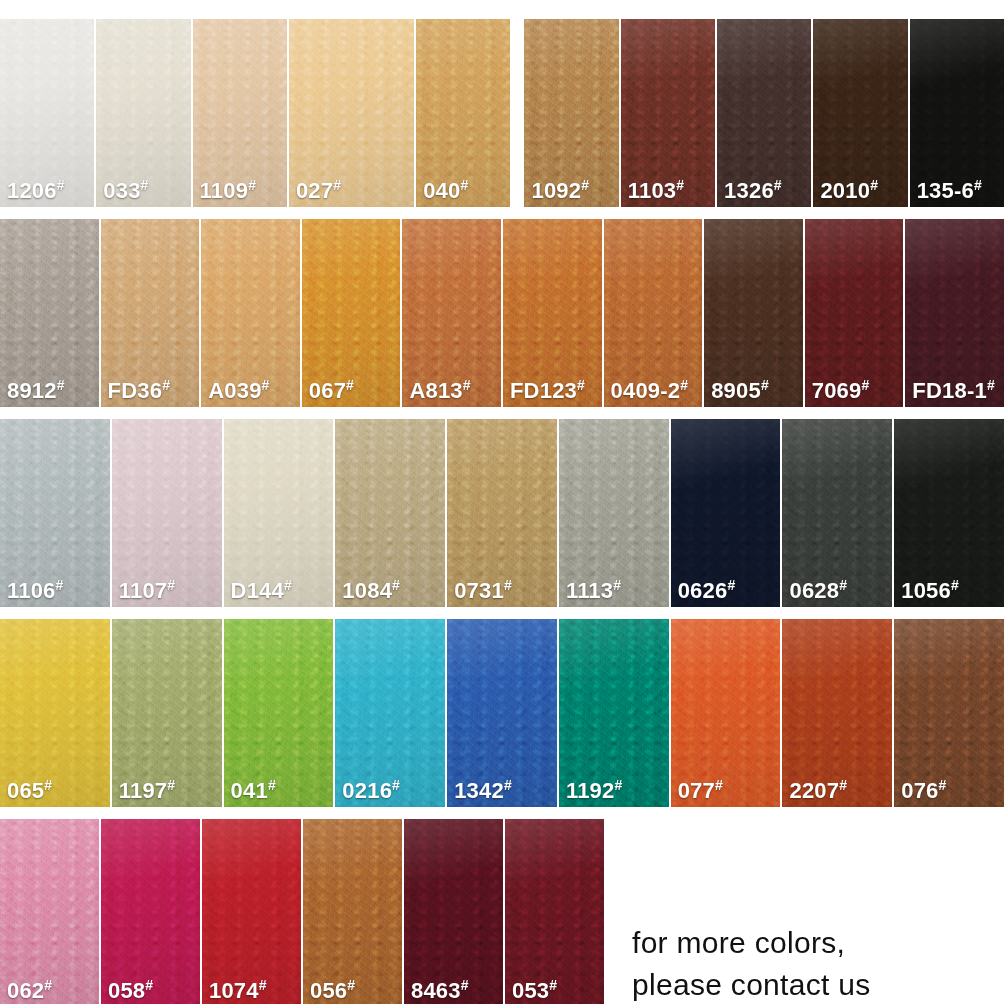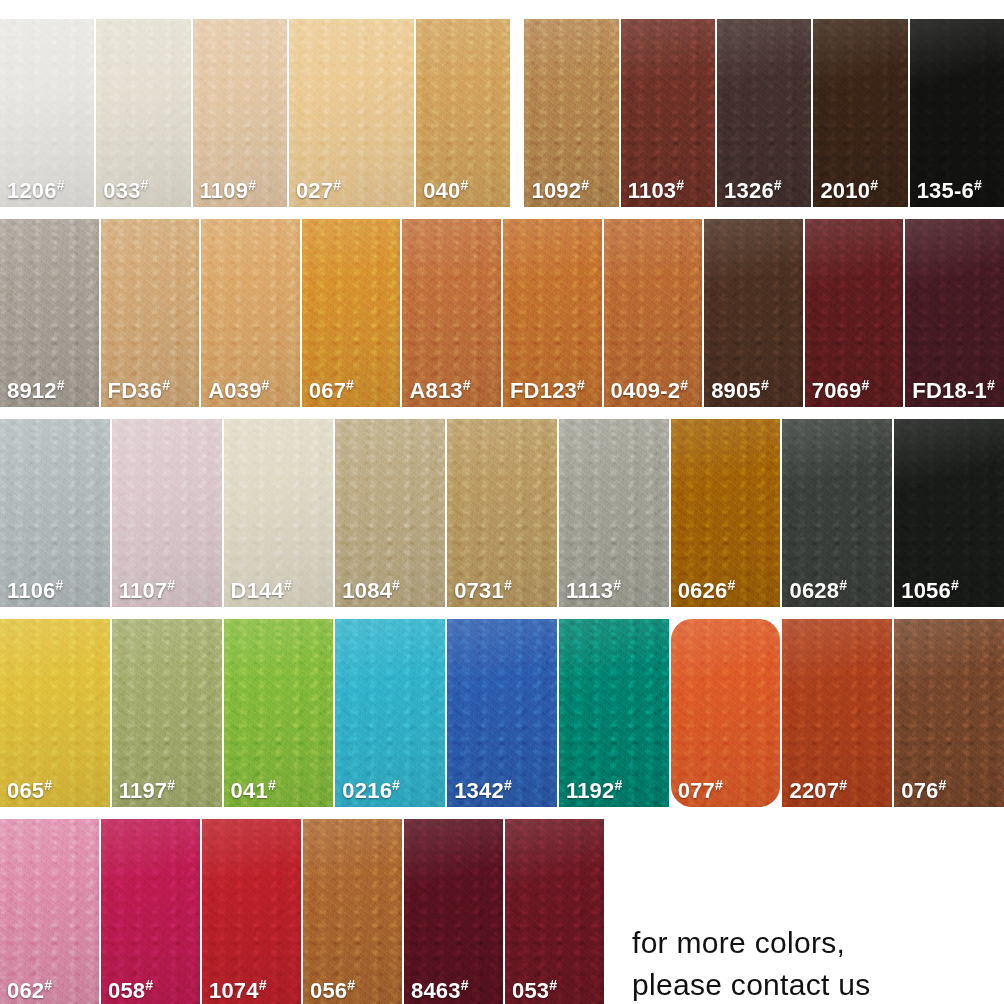--- a/index.html
+++ b/index.html
@@ -250,21 +250,21 @@
       <div class="swatch" style="background-color: rgb(185, 154, 98);">
         <div class="grain"></div>
         <div class="sheen"></div>
         <div class="label"><span>0731</span><span class="hash">#</span></div>
       </div>
       <div class="swatch" style="background-color: rgb(162, 162, 150);">
         <div class="grain"></div>
         <div class="sheen"></div>
         <div class="label"><span>1113</span><span class="hash">#</span></div>
       </div>
-      <div class="swatch" style="background-color: #a16207;">
+      <div class="swatch" style="background-color: #0f172a;">
         <div class="grain"></div>
         <div class="sheen"></div>
         <div class="label"><span>0626</span><span class="hash">#</span></div>
       </div>
       <div class="swatch" style="background-color: rgb(59, 63, 59);">
         <div class="grain"></div>
         <div class="sheen"></div>
         <div class="label"><span>0628</span><span class="hash">#</span></div>
       </div>
       <div class="swatch" style="background-color: rgb(24, 26, 24);">
@@ -298,21 +298,21 @@
       <div class="swatch" style="background-color: rgb(44, 92, 174);">
         <div class="grain"></div>
         <div class="sheen"></div>
         <div class="label"><span>1342</span><span class="hash">#</span></div>
       </div>
       <div class="swatch" style="background-color: rgb(0, 129, 110);">
         <div class="grain"></div>
         <div class="sheen"></div>
         <div class="label"><span>1192</span><span class="hash">#</span></div>
       </div>
-      <div class="swatch" style="background-color: rgb(221, 90, 40); border-radius: 21px;">
+      <div class="swatch" style="background-color: rgb(221, 90, 40);">
         <div class="grain"></div>
         <div class="sheen"></div>
         <div class="label"><span>077</span><span class="hash">#</span></div>
       </div>
       <div class="swatch" style="background-color: rgb(171, 63, 28);">
         <div class="grain"></div>
         <div class="sheen"></div>
         <div class="label"><span>2207</span><span class="hash">#</span></div>
       </div>
       <div class="swatch" style="background-color: rgb(117, 70, 43);">

